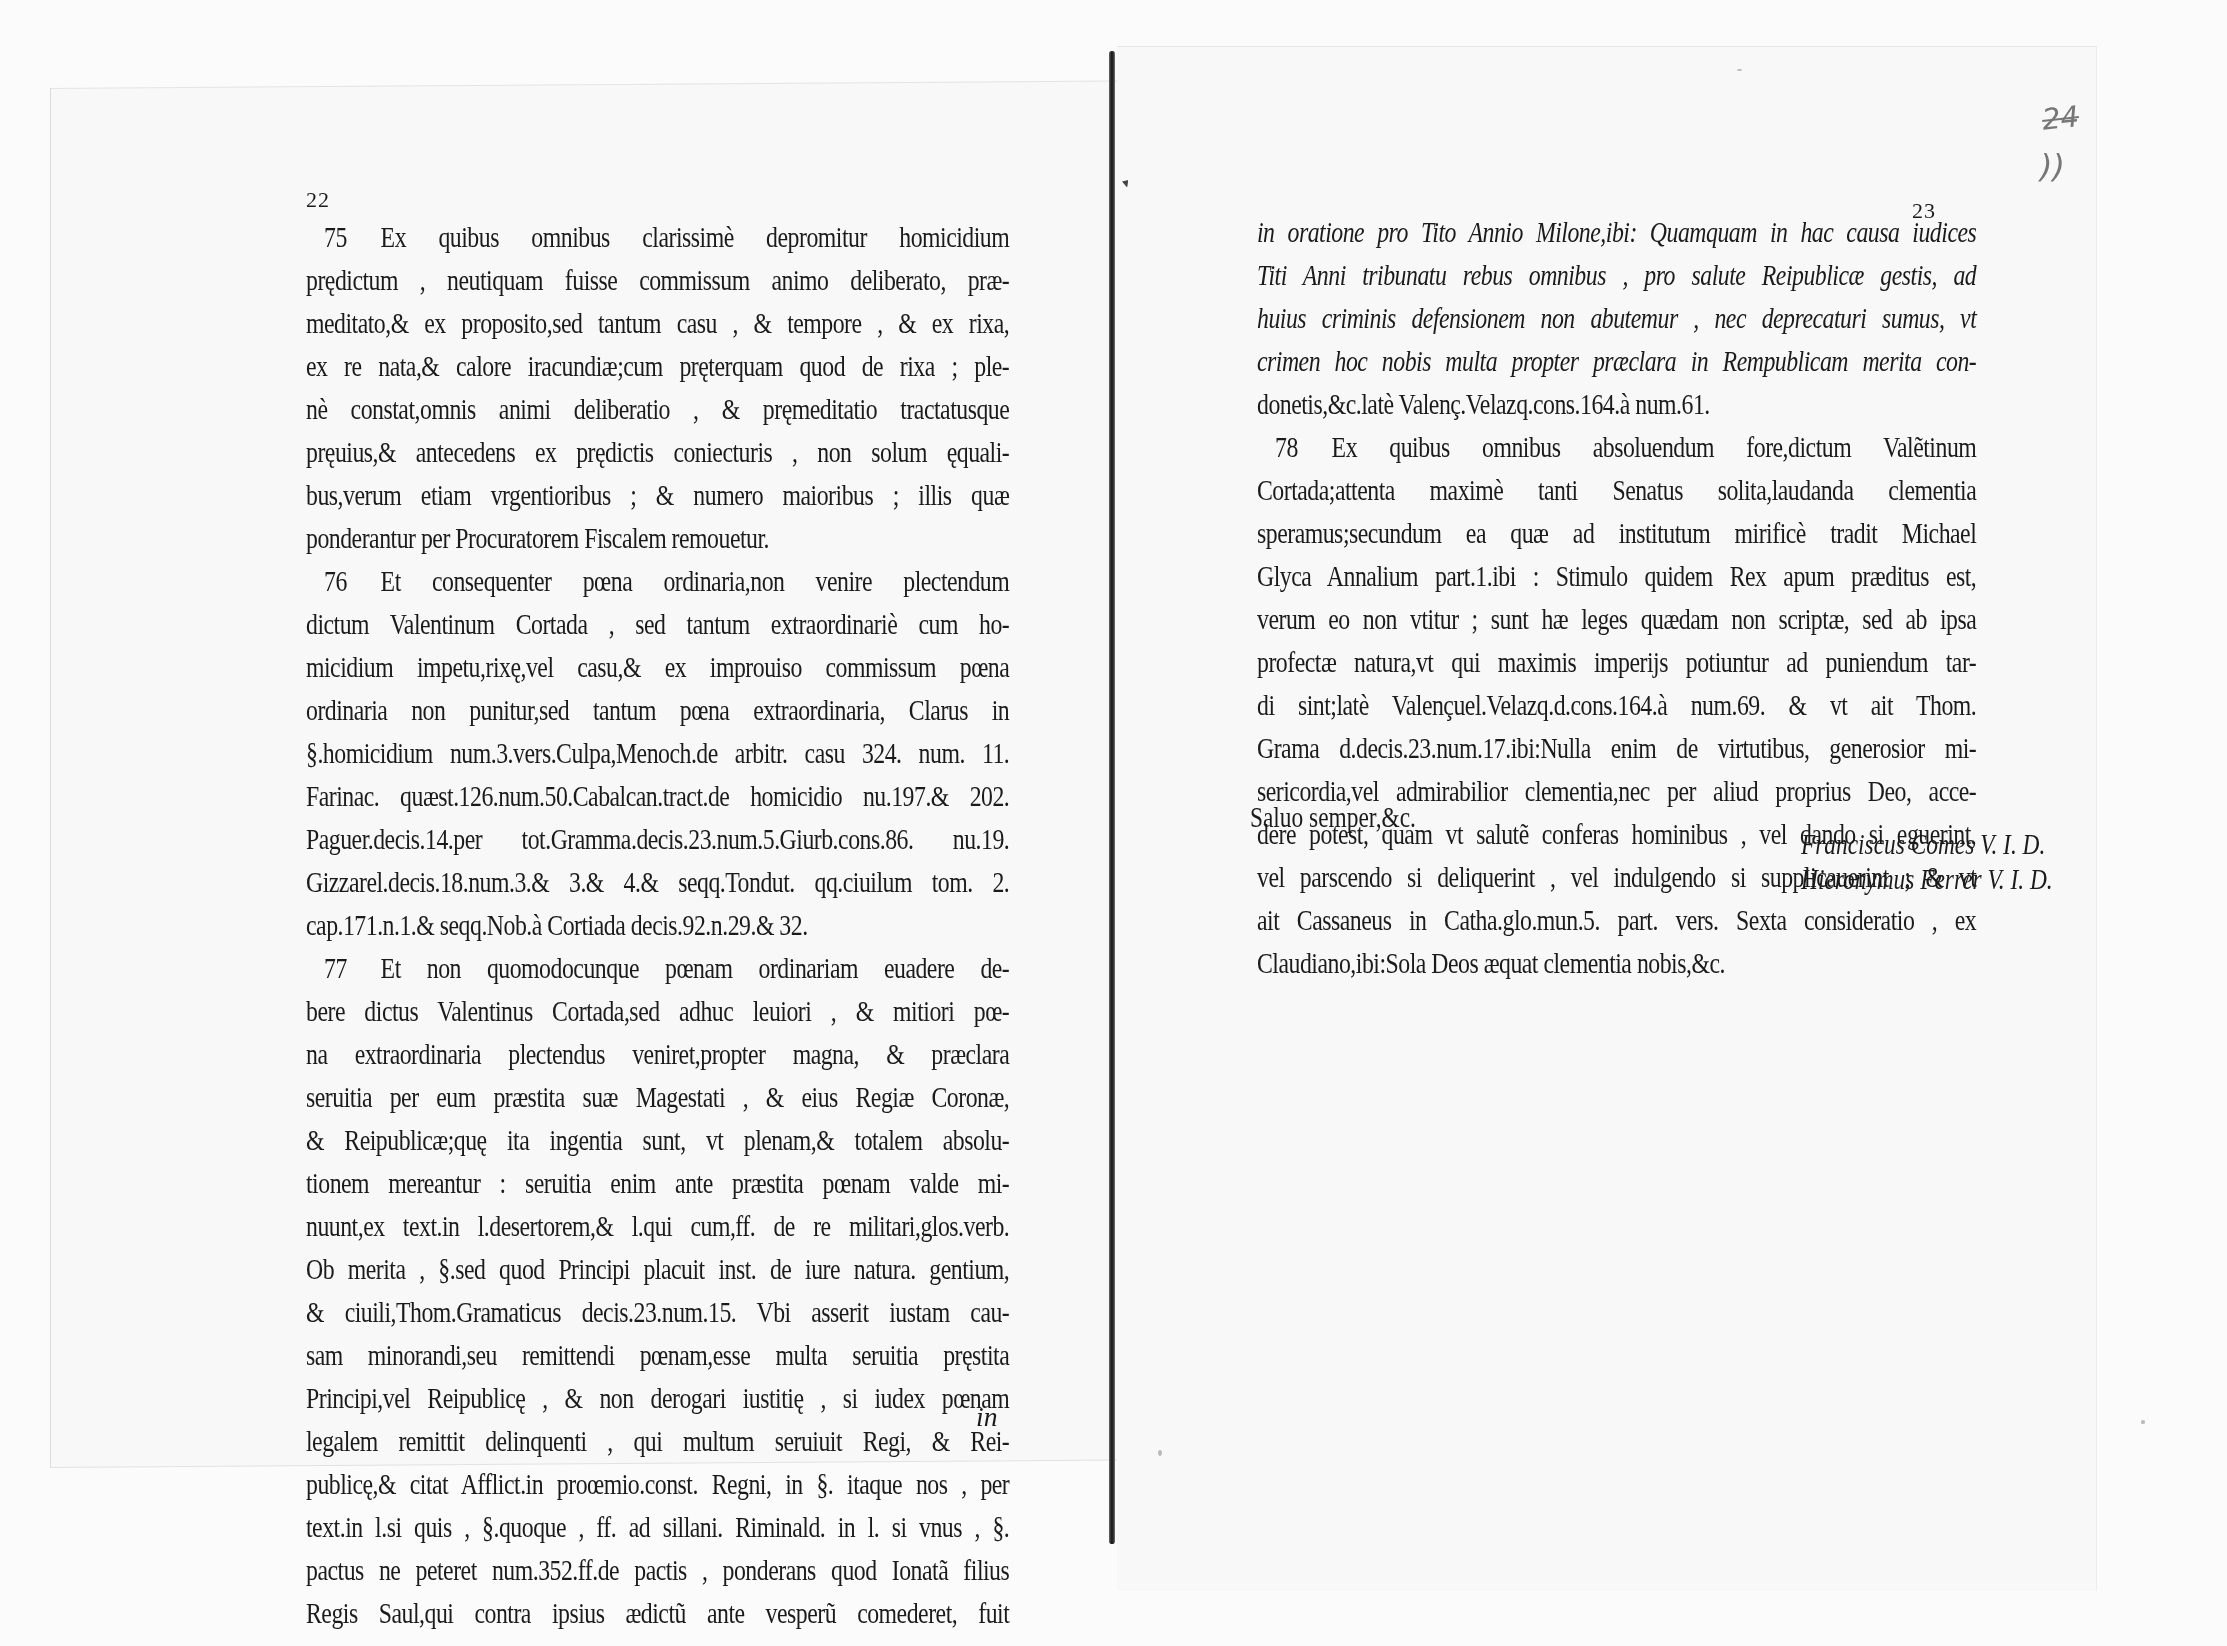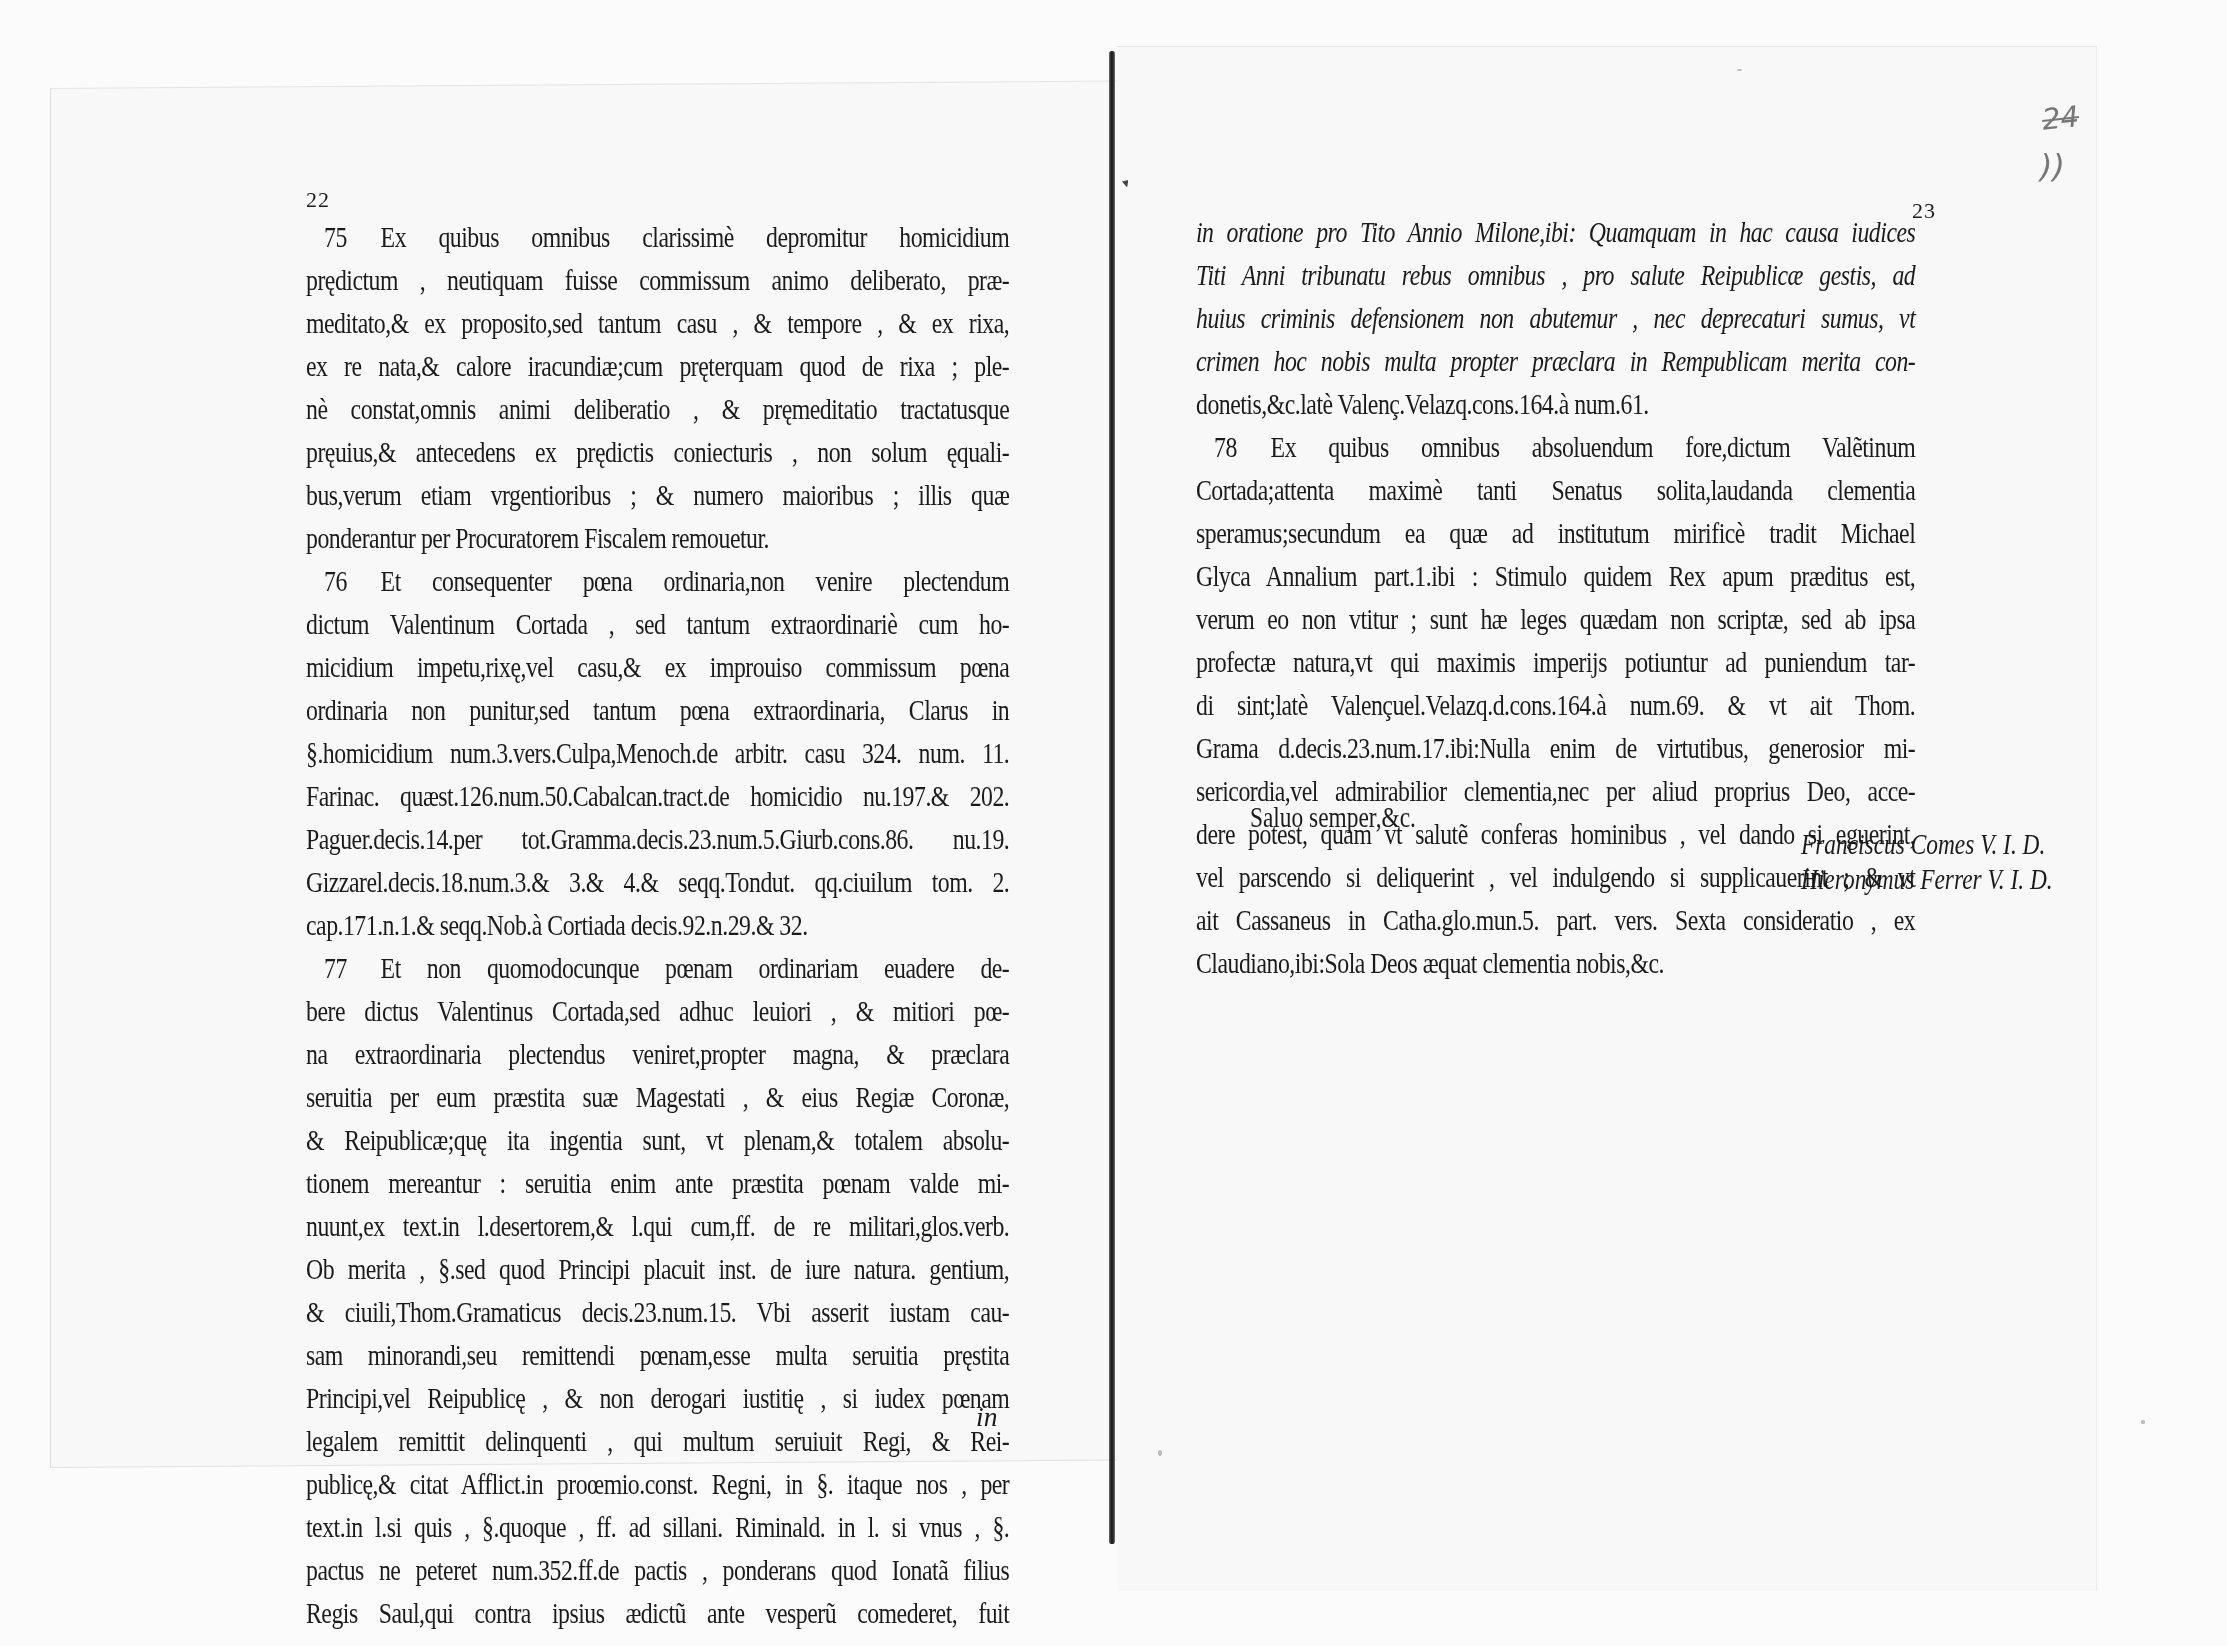--- a/index.html
+++ b/index.html
@@ -31,21 +31,21 @@
     position: absolute; left: 1109px; top: 51px; width: 6.4px; height: 1493px;
     background: linear-gradient(to right, #666 0%, #1d1d1d 40%, #2a2a2a 70%, #777 100%);
     border-radius: 2.8px;
   }
   .gutter-mark {
     position: absolute; left: 1122px; top: 180px; width: 6.4px; height: 7.4px;
     background: #444; clip-path: polygon(0 20%, 100% 0, 80% 100%);
   }
   .column { position: absolute; }
   #left-text  { left: 306px;  top: 193px; width: 703px; }
-  #right-text { left: 1196px; top: 211px; width: 719px; }
+  #right-text { left: 1257px; top: 211px; width: 719px; }
 
   .line {
     font-size: 29px; line-height: 43px;
     white-space: nowrap;
     text-align: justify; text-align-last: justify;
     letter-spacing: -0.6px;
     transform: scaleX(0.82); transform-origin: left center;
     width: 122%;
   }
   .line.last  { text-align-last: left; }

